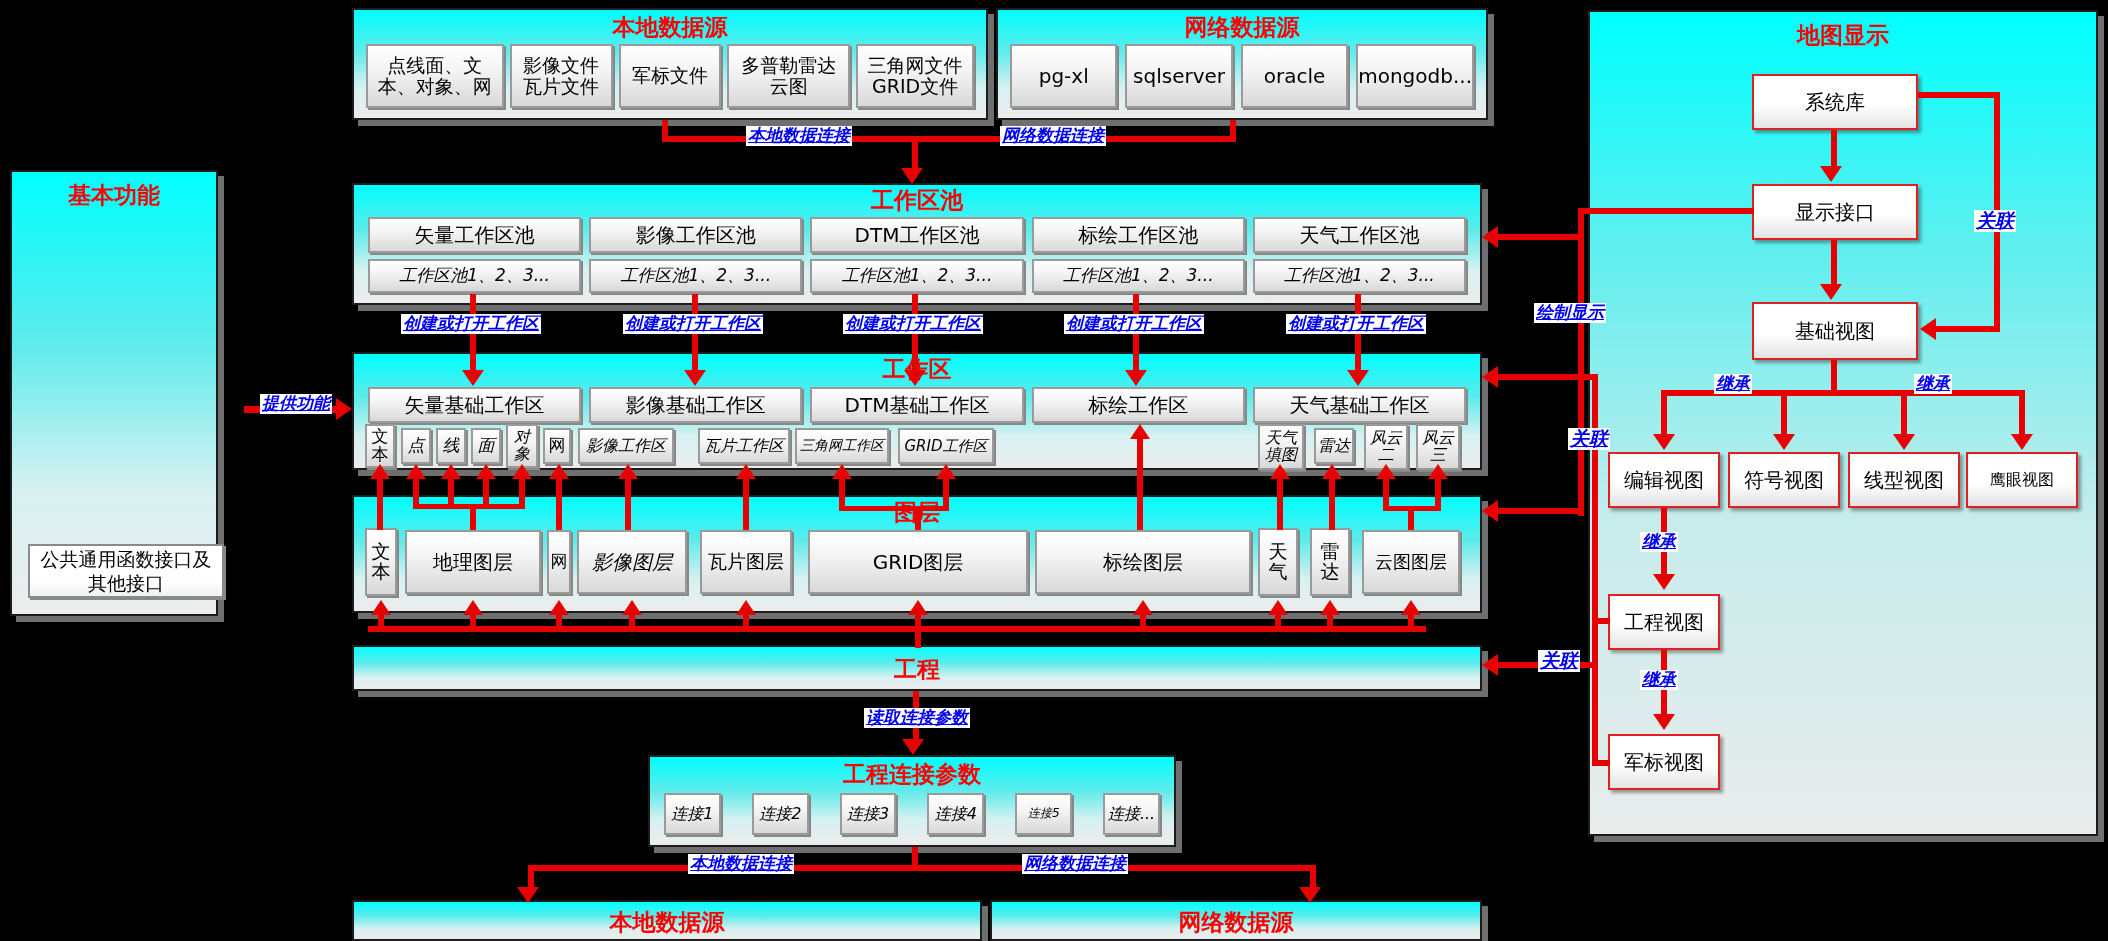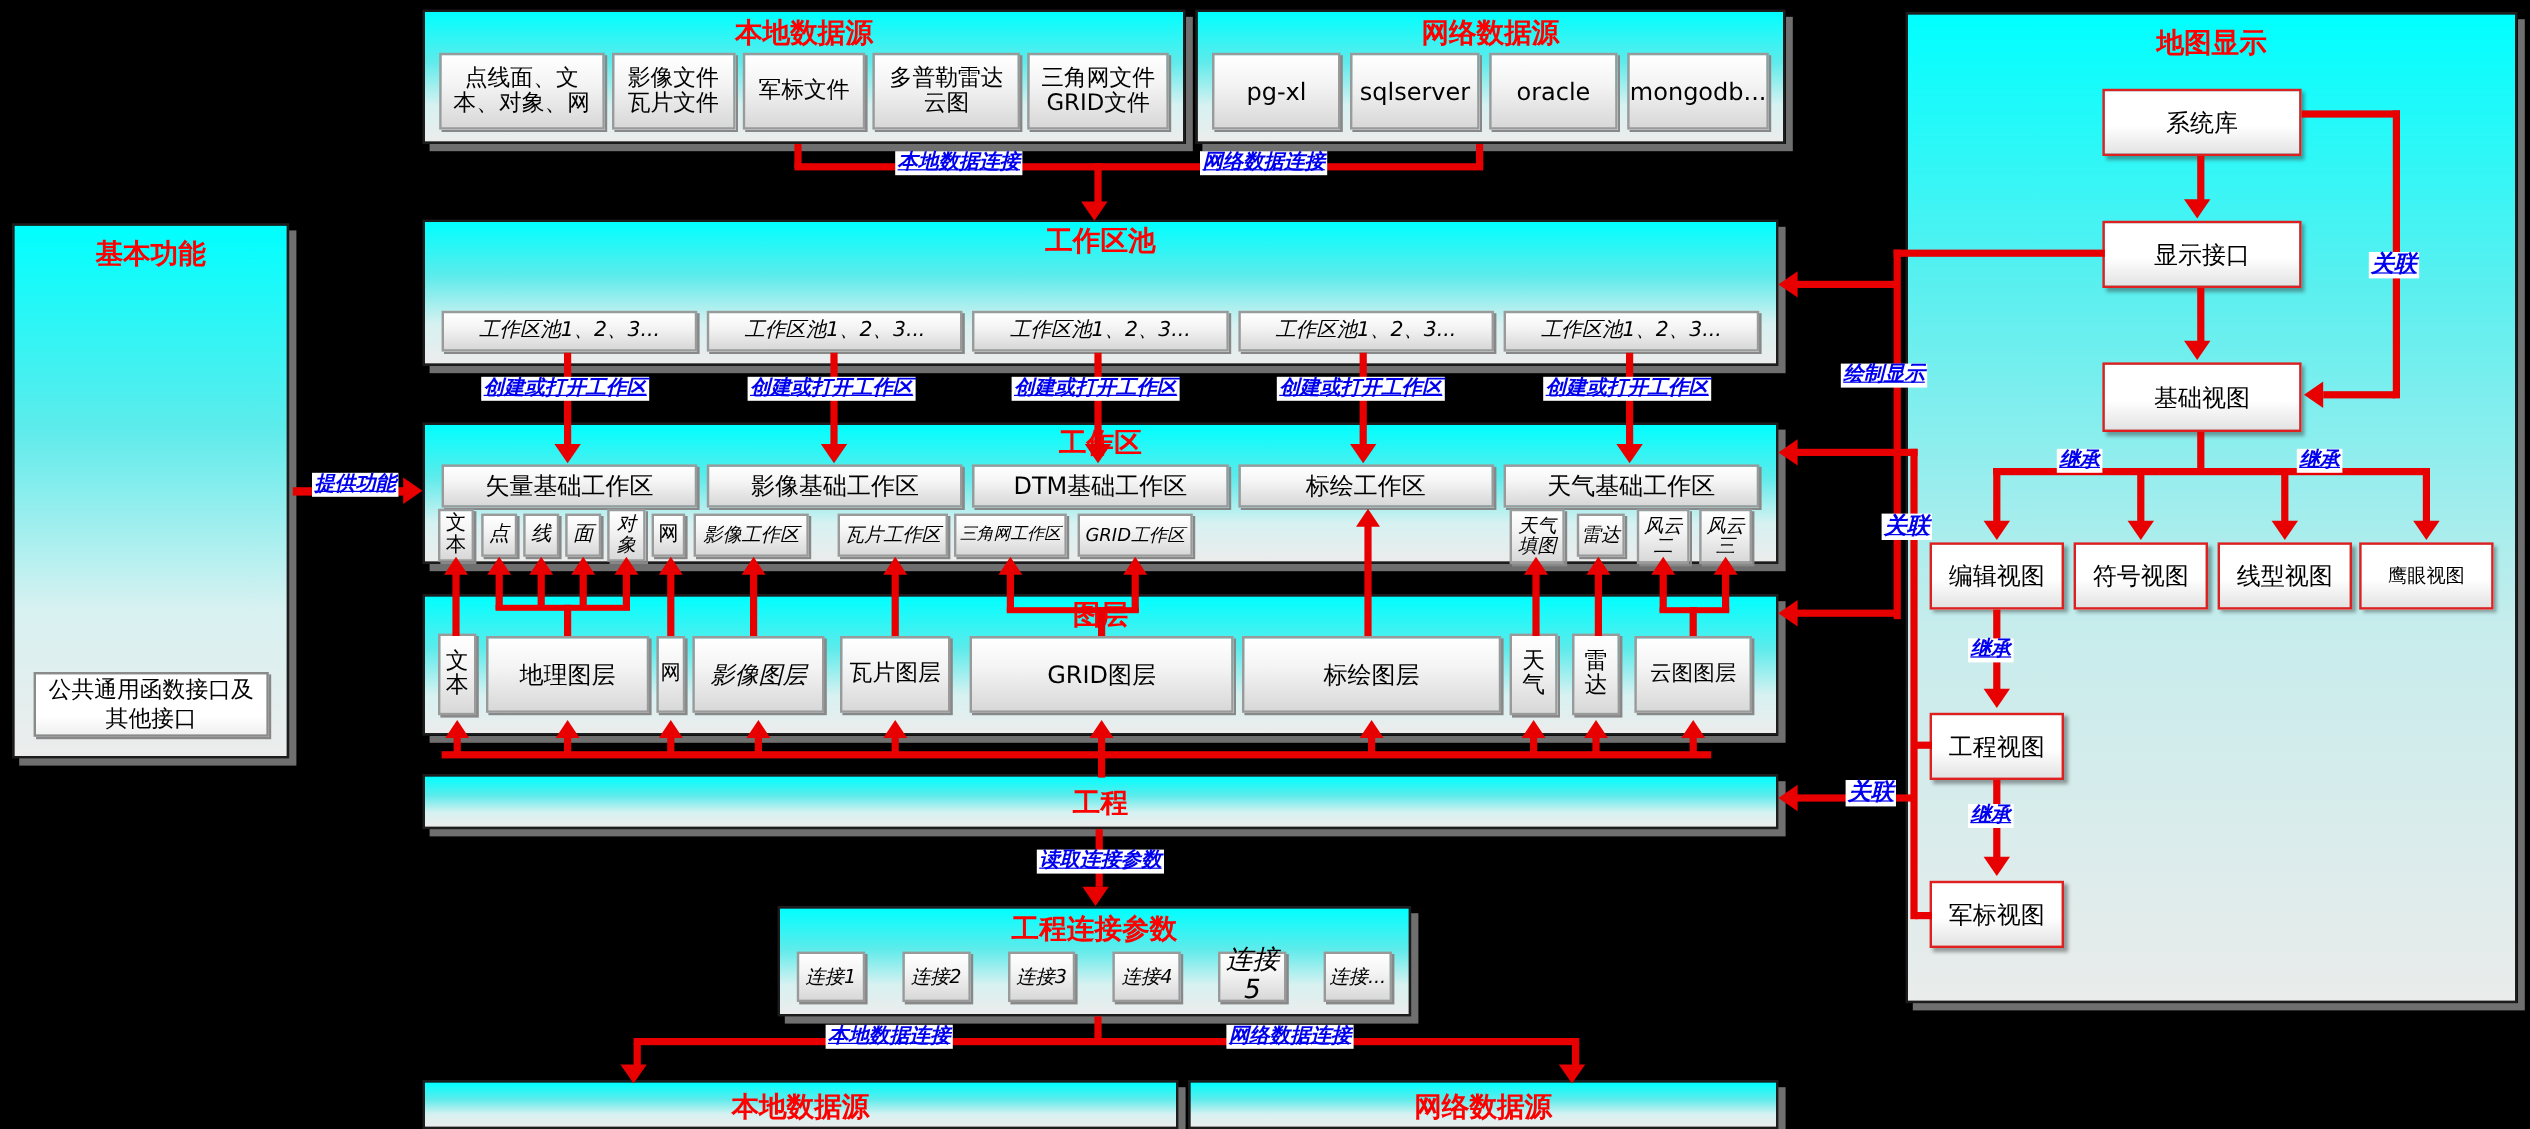--- a/index.html
+++ b/index.html
@@ -29,21 +29,21 @@
   .ar.u{border-left:10px solid transparent;border-right:10px solid transparent;border-bottom:15px solid #e80000}
   .ar.l{border-top:11px solid transparent;border-bottom:11px solid transparent;border-right:16px solid #e80000}
   .ar.r{border-top:11px solid transparent;border-bottom:11px solid transparent;border-left:16px solid #e80000}
   .map{background:linear-gradient(180deg,#00ffff 0%,#5cefef 28%,#c7ecec 62%,#e9eceb 100%)}
   .whitebox{box-sizing:border-box;background:linear-gradient(180deg,#fff 70%,#f0f0f0);
       border:2px solid #8a8a8a;box-shadow:2px 2px 0 #888;color:#000;text-align:center;z-index:2}
 </style>
 </head>
 <body>
 
-<div class="sec" style="left:10px;top:186px;width:231px;height:446px">
+<div class="sec" style="left:10px;top:170px;width:208px;height:446px">
   <div class="t" style="top:8px">基本功能</div>
   <div class="whitebox abs pre" style="left:16px;top:372px;width:196px;height:54px;font-size:19px;line-height:24px;display:flex;align-items:center;justify-content:center">公共通用函数接口及
 其他接口</div>
 </div>
 
 <div class="sec" style="left:352px;top:8px;width:636px;height:112px">
   <div class="t" style="top:2px">本地数据源</div>
   <div class="flexrow" style="left:12px;top:34px;width:608px;height:64px;gap:6px">
     <div class="gb pre" style="flex:1.35">点线面、文
 本、对象、网</div>
@@ -70,20 +70,27 @@
 <div class="ln" style="left:662px;top:120px;width:6px;height:20px"></div>
 <div class="ln" style="left:662px;top:136px;width:574px;height:6px"></div>
 <div class="ln" style="left:1230px;top:120px;width:6px;height:18px"></div>
 <div class="ln" style="left:912px;top:136px;width:6px;height:34px"></div>
 <div class="ar d" style="left:901px;top:168px"></div>
 <div class="bl" style="left:746px;top:126px">本地数据连接</div>
 <div class="bl" style="left:1000px;top:126px">网络数据连接</div>
 
 <div class="sec" style="left:352px;top:183px;width:1130px;height:122px">
   <div class="t" style="top:0px">工作区池</div>
+  <div class="flexrow" style="left:14px;top:32px;width:1098px;height:36px;gap:8px">
+    <div class="gb" style="flex:1;font-size:20px">矢量工作区池</div>
+    <div class="gb" style="flex:1;font-size:20px">影像工作区池</div>
+    <div class="gb" style="flex:1;font-size:20px">DTM工作区池</div>
+    <div class="gb" style="flex:1;font-size:20px">标绘工作区池</div>
+    <div class="gb" style="flex:1;font-size:20px">天气工作区池</div>
+  </div>
   <div class="flexrow" style="left:14px;top:74px;width:1098px;height:34px;gap:8px">
     <div class="gb it" style="flex:1;font-size:17px">工作区池1、2、3...</div>
     <div class="gb it" style="flex:1;font-size:17px">工作区池1、2、3...</div>
     <div class="gb it" style="flex:1;font-size:17px">工作区池1、2、3...</div>
     <div class="gb it" style="flex:1;font-size:17px">工作区池1、2、3...</div>
     <div class="gb it" style="flex:1;font-size:17px">工作区池1、2、3...</div>
   </div>
 </div>
 
 <div class="ln" style="left:470px;top:294px;width:6px;height:78px"></div>
@@ -214,21 +221,21 @@
 <div class="ar d" style="left:902px;top:739px"></div>
 <div class="bl" style="left:864px;top:708px">读取连接参数</div>
 
 <div class="sec" style="left:648px;top:755px;width:528px;height:92px">
   <div class="t" style="top:2px">工程连接参数</div>
   <div class="flexrow" style="left:14px;top:36px;width:496px;height:42px;gap:31px">
     <div class="gb it" style="flex:1;font-size:16px">连接1</div>
     <div class="gb it" style="flex:1;font-size:16px">连接2</div>
     <div class="gb it" style="flex:1;font-size:16px">连接3</div>
     <div class="gb it" style="flex:1;font-size:16px">连接4</div>
-    <div class="gb it" style="flex:1;font-size:22px">连接5</div>
+    <div class="gb it" style="flex:1;font-size:12px">连接5</div>
     <div class="gb it" style="flex:1;font-size:16px">连接...</div>
   </div>
 </div>
 
 <div class="ln" style="left:912px;top:847px;width:6px;height:22px"></div>
 <div class="ln" style="left:528px;top:865px;width:788px;height:6px"></div>
 <div class="ln" style="left:528px;top:869px;width:6px;height:20px"></div>
 <div class="ar d" style="left:517px;top:887px"></div>
 <div class="ln" style="left:1310px;top:869px;width:6px;height:20px"></div>
 <div class="ar d" style="left:1299px;top:887px"></div>

